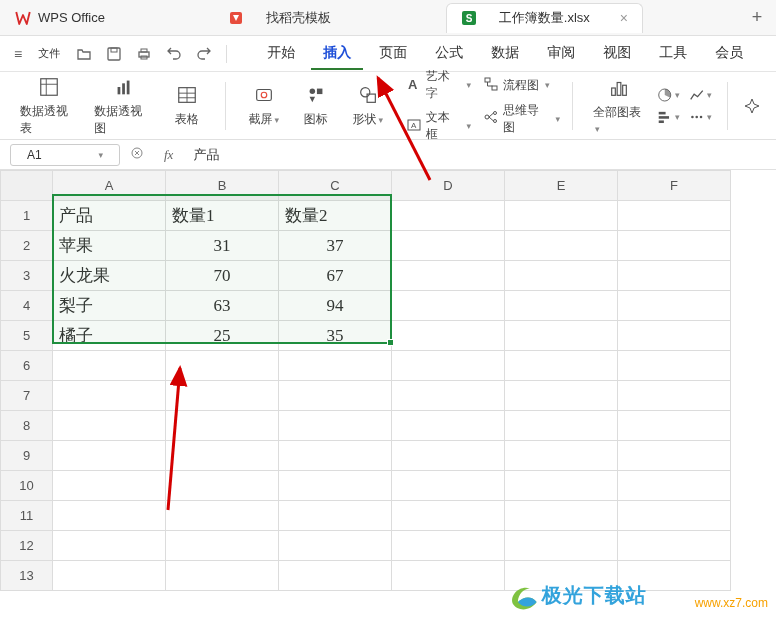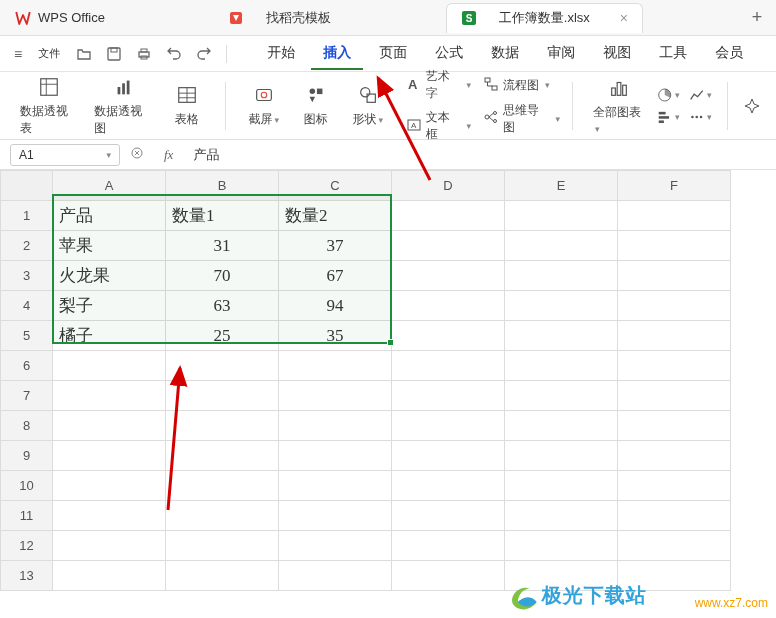--- a/index.html
+++ b/index.html
@@ -30,21 +30,21 @@
   .ribbon-icon { width:24px; height:24px; display:flex; align-items:center; justify-content:center; color:#555; }
   .ribbon-item.small { flex-direction:row; min-width:auto; gap:4px; font-size:12px; }
   .ribbon-col { display:flex; flex-direction:column; gap:3px; }
   .ribbon-col .ribbon-item.small { justify-content:flex-start; }
   .chev { font-size:9px; color:#888; margin-left:2px; }
   .chart-col { display:flex; flex-direction:column; gap:2px; align-items:center;}
   .chart-row { display:flex; gap:10px;}
   .chart-mini { width:22px; height:20px; display:flex; align-items:center; justify-content:center; cursor:pointer; }
   
   .refbar { display:flex; align-items:center; height:30px; border-bottom:1px solid #e0e0e0; gap:10px; padding: 0 10px; }
-  .namebox { width:110px; height:22px; border:1px solid #ccc; border-radius:3px; padding:0 8px; display:flex; align-items:center; justify-content:space-between; font-size:12px; }
+  .namebox { width:110px; height:22px; border:1px solid #ccc; border-radius:3px; padding:0 16px; display:flex; align-items:center; justify-content:space-between; font-size:12px; }
   .namebox .dd { color:#888; font-size:9px; }
   .fx-group { display:flex; align-items:center; gap:20px; color:#666; }
   .fx { font-style:italic; font-family: serif; }
   .formula-val { font-size:13px; color:#333; }
   
   .sheet-area { position:relative; }
   .grid { border-collapse:collapse; table-layout:fixed; }
   .grid th, .grid td { border:1px solid #dcdcdc; height:30px; }
   .grid .corner { width:52px; background:#f0f0f0; }
   .grid .colh { background:#f3f3f3; text-align:center; font-weight:normal; color:#555; font-size:13px; }

